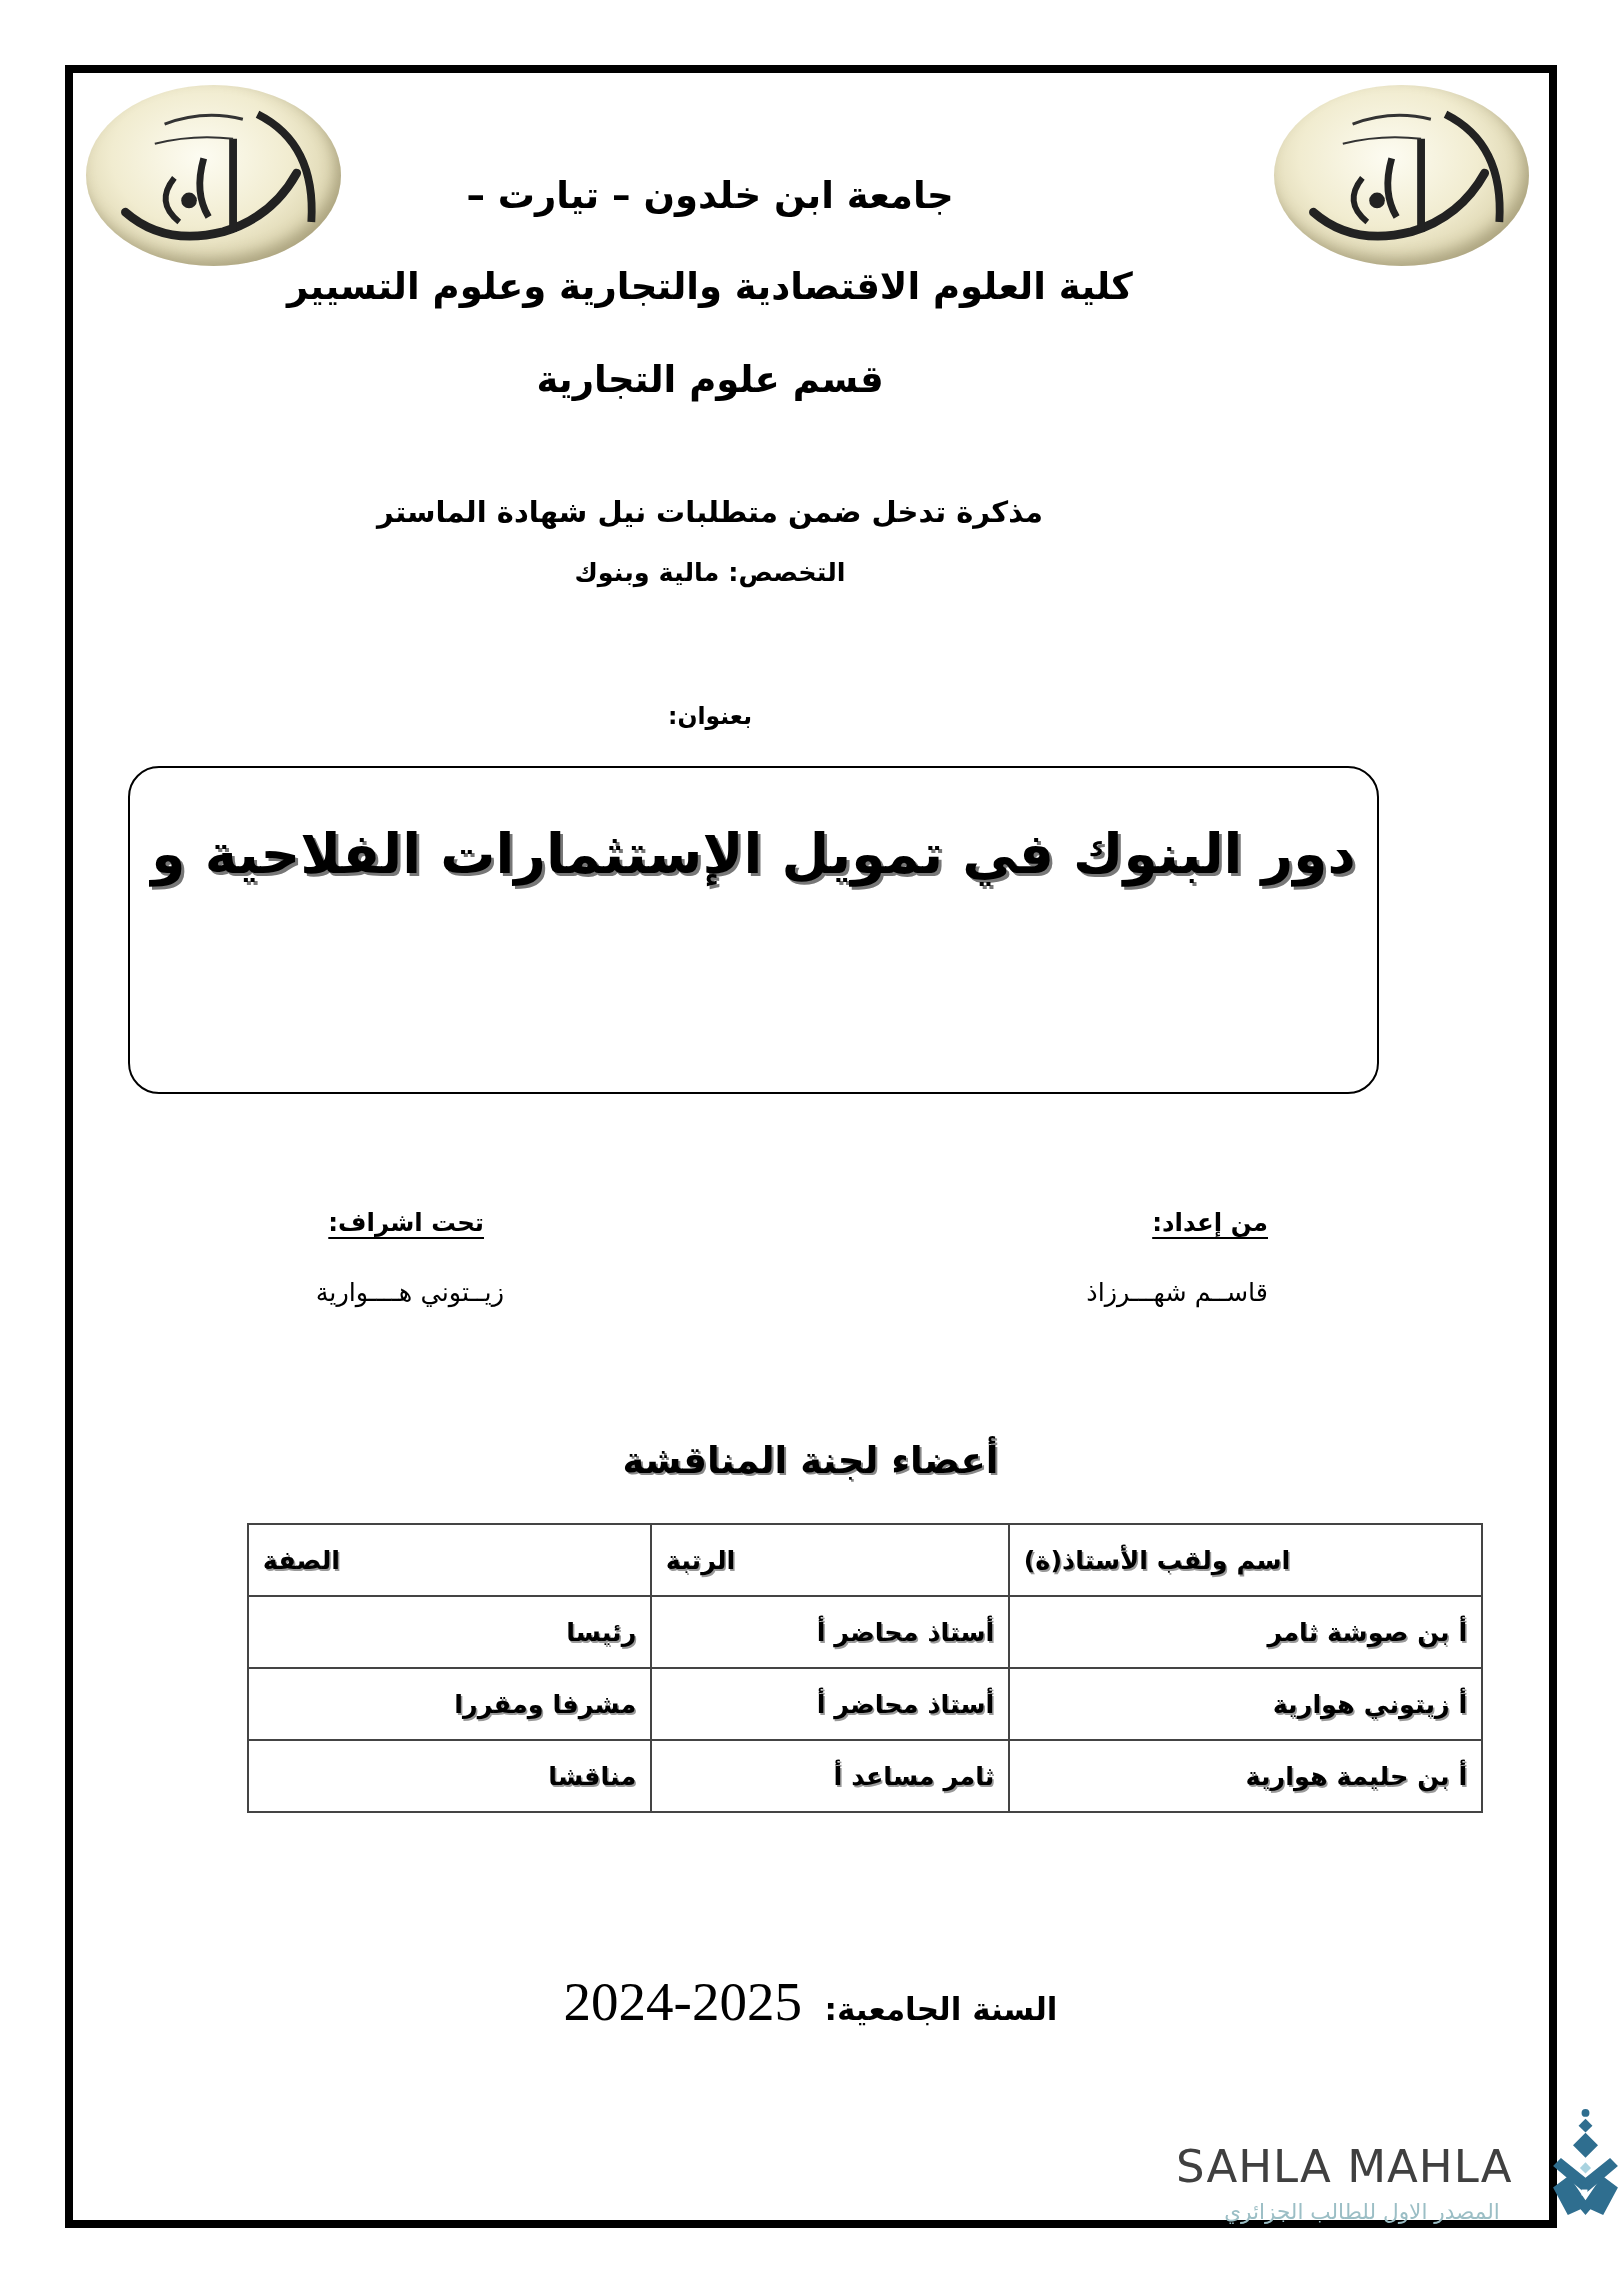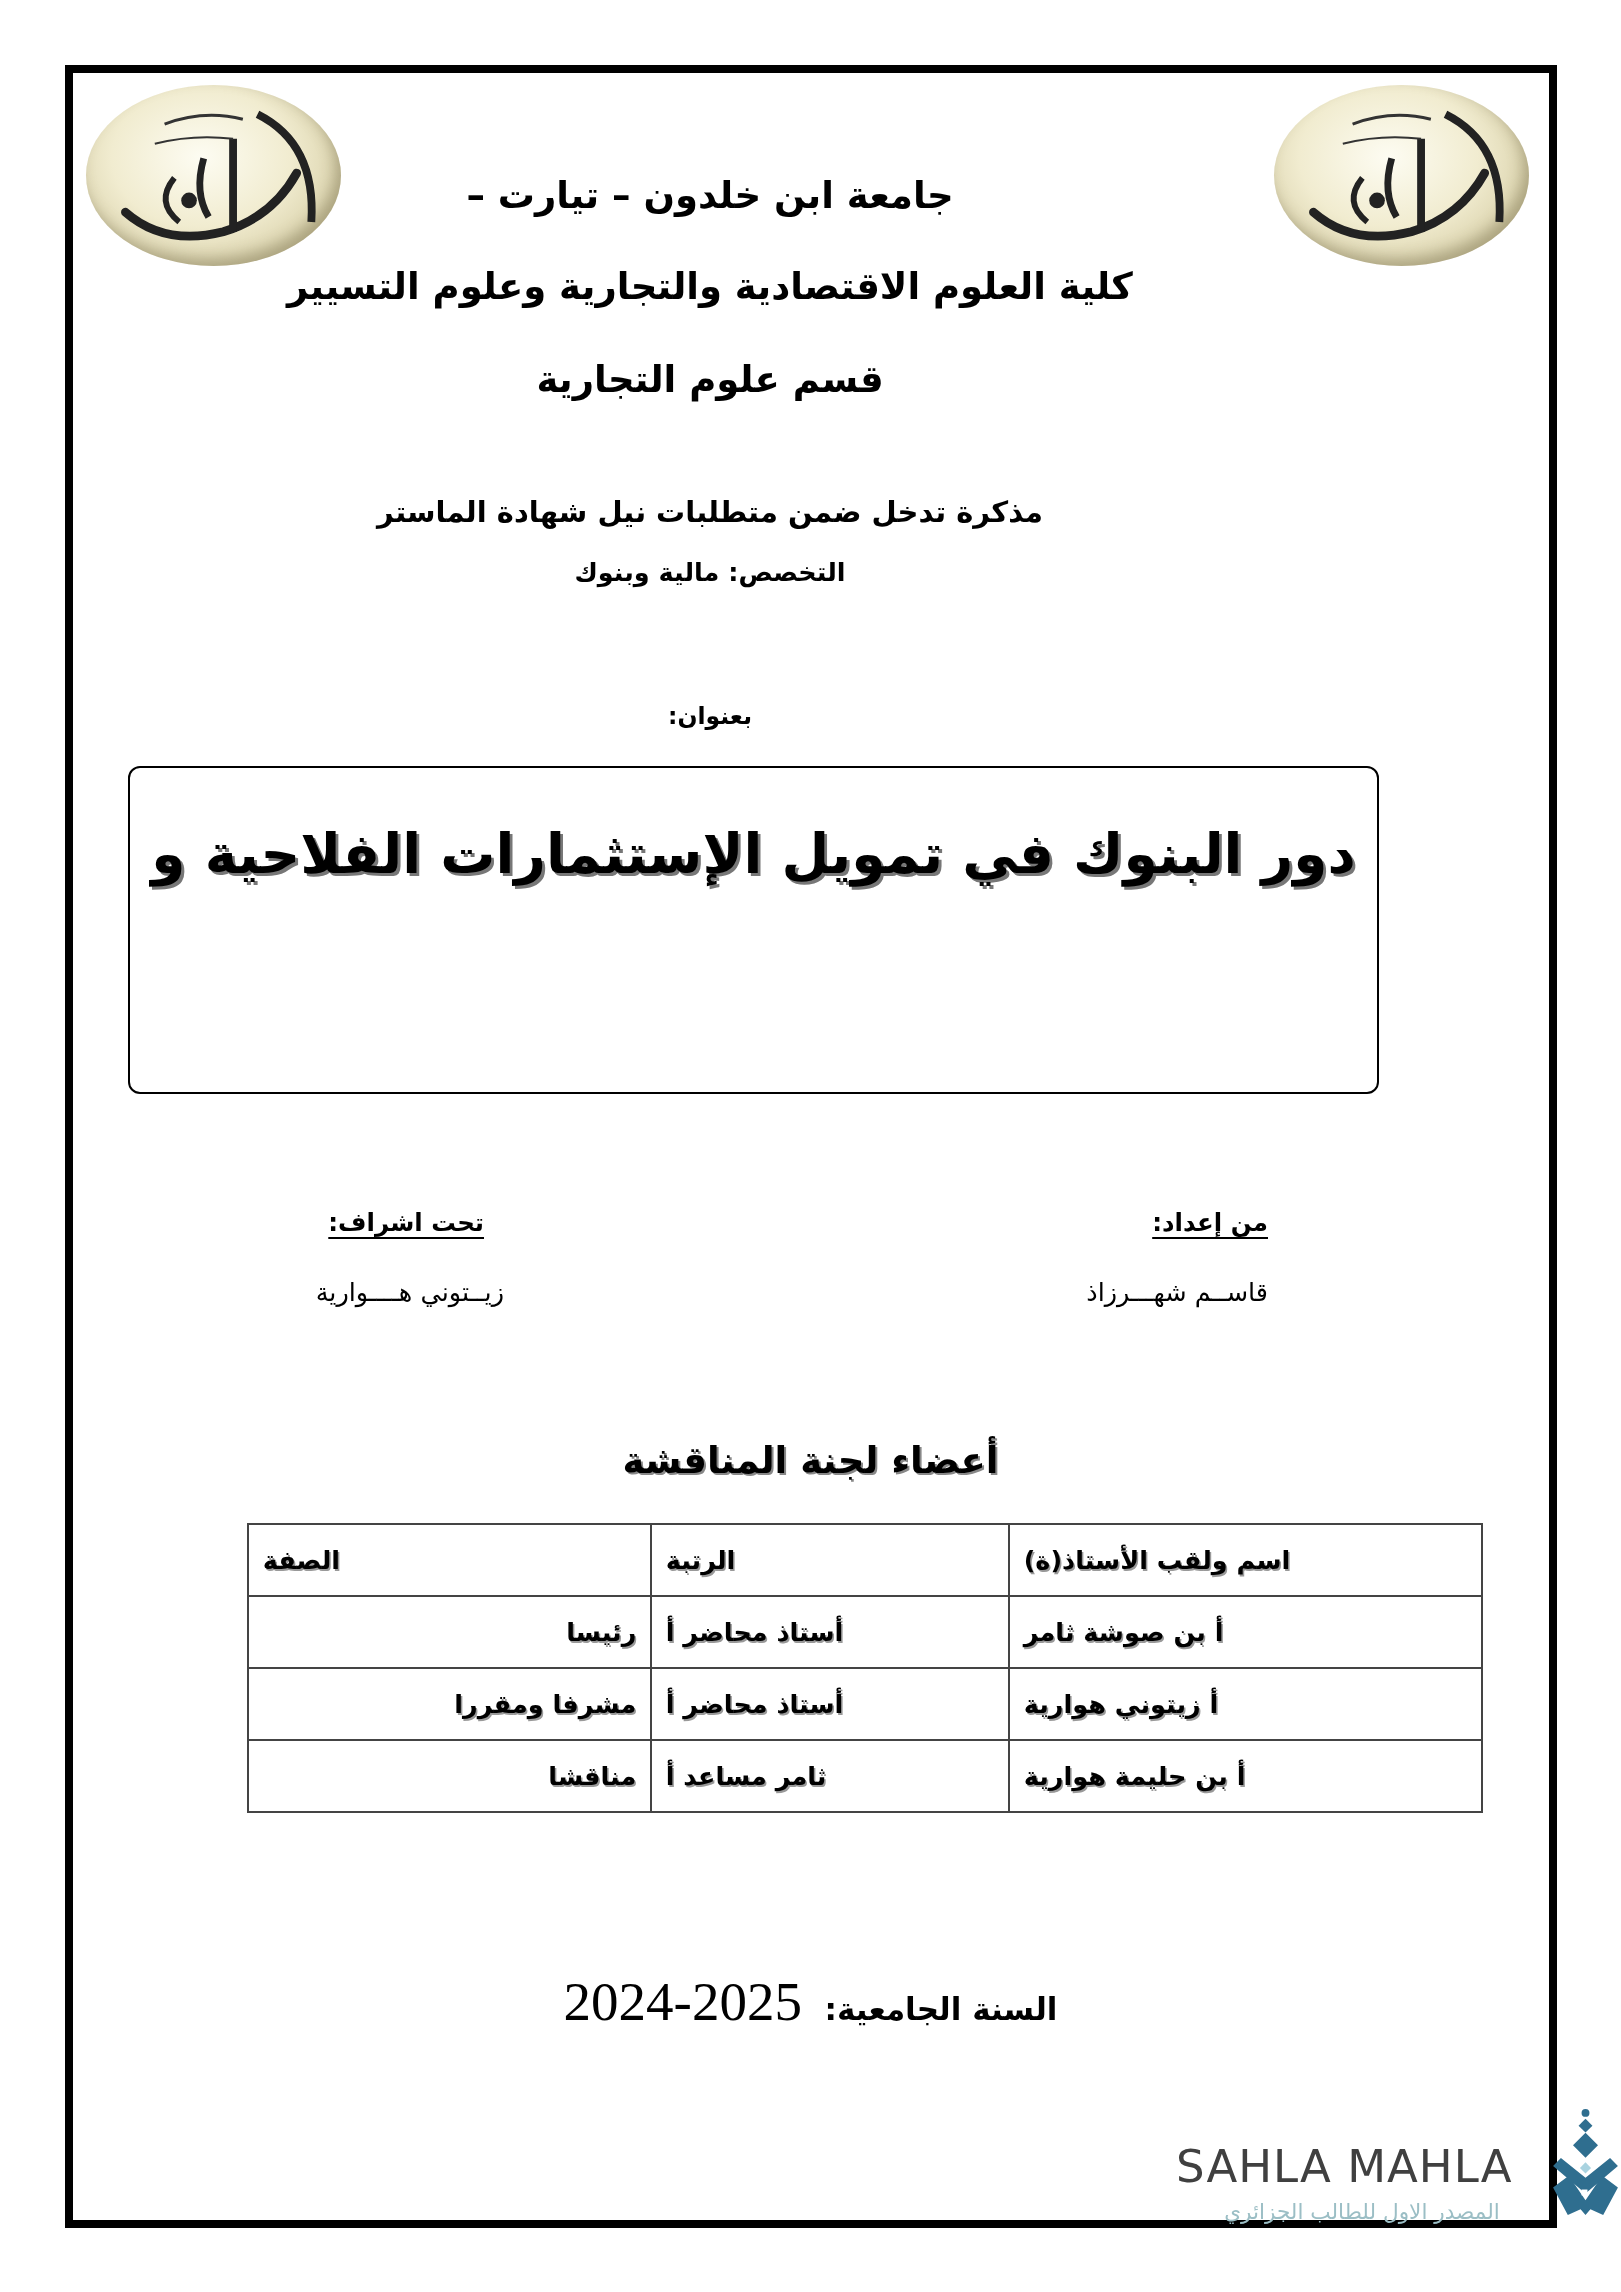--- a/index.html
+++ b/index.html
@@ -20,21 +20,21 @@
   }
   .logo svg { position: absolute; left: 0; top: 0; width: 100%; height: 100%; }
   .logo-left { left: 86px; top: 85px; }
   .logo-right { left: 1274px; top: 85px; }
   .ctr { position: absolute; left: 0; width: 1420px; text-align: center; direction: rtl; }
   .h1 { font-weight: bold; font-size: 37px; }
   .h2 { font-weight: bold; font-size: 29px; }
   .h3 { font-weight: bold; font-size: 25.5px; }
   .title-box {
     position: absolute; left: 128px; top: 766px; width: 1251px; height: 328px;
-    border: 2px solid #000; border-radius: 12px; box-sizing: border-box;
+    border: 2px solid #000; border-radius: 31px; box-sizing: border-box;
     direction: rtl; text-align: center;
   }
   .title-line {
     position: absolute; left: 0; width: 100%; font-weight: bold; font-size: 55px;
     text-shadow: 2.9px 2.9px 0 #777;
   }
   .label-u { font-weight: bold; font-size: 24.5px; text-decoration: underline; text-underline-offset: 5.9px; position: absolute; direction: rtl; }
   .person { font-size: 25.5px; position: absolute; direction: rtl; }
   .committee-title {
     position: absolute; left: 0; width: 1621px; text-align: center; top: 1439px;
@@ -42,21 +42,21 @@
   }
   table.jury {
     position: absolute; left: 247px; top: 1523px; width: 1234px;
     border-collapse: collapse; direction: rtl; table-layout: fixed;
   }
   table.jury td, table.jury th {
     border: 2px solid #444; height: 70px; font-weight: bold; font-size: 25.5px;
     padding: 0 13.7px; text-shadow: 1.5px 1.5px 0 #999;
   }
   table.jury th { text-align: left; }
-  table.jury td.c-name, table.jury td.c-rank { text-align: left; }
+  table.jury td.c-name, table.jury td.c-rank { text-align: right; }
   table.jury td.c-role { text-align: right; }
   .year {
     position: absolute; top: 1970px; left: 0; width: 1621px; text-align: center; direction: rtl;
   }
   .year-label { font-weight: bold; font-size: 31px; font-family: "DejaVu Sans", sans-serif; }
   .year-value { font-family: "Liberation Serif", "DejaVu Serif", serif; font-size: 55px; margin-right: 17.6px; }
   .watermark { position: absolute; left: 1176px; top: 2140px; width: 392px; }
   .wm-main {
     font-family: "DejaVu Sans", sans-serif; font-size: 45px; letter-spacing: 1px;
     color: #404040; position: absolute; left: 0; top: 0; white-space: nowrap;

